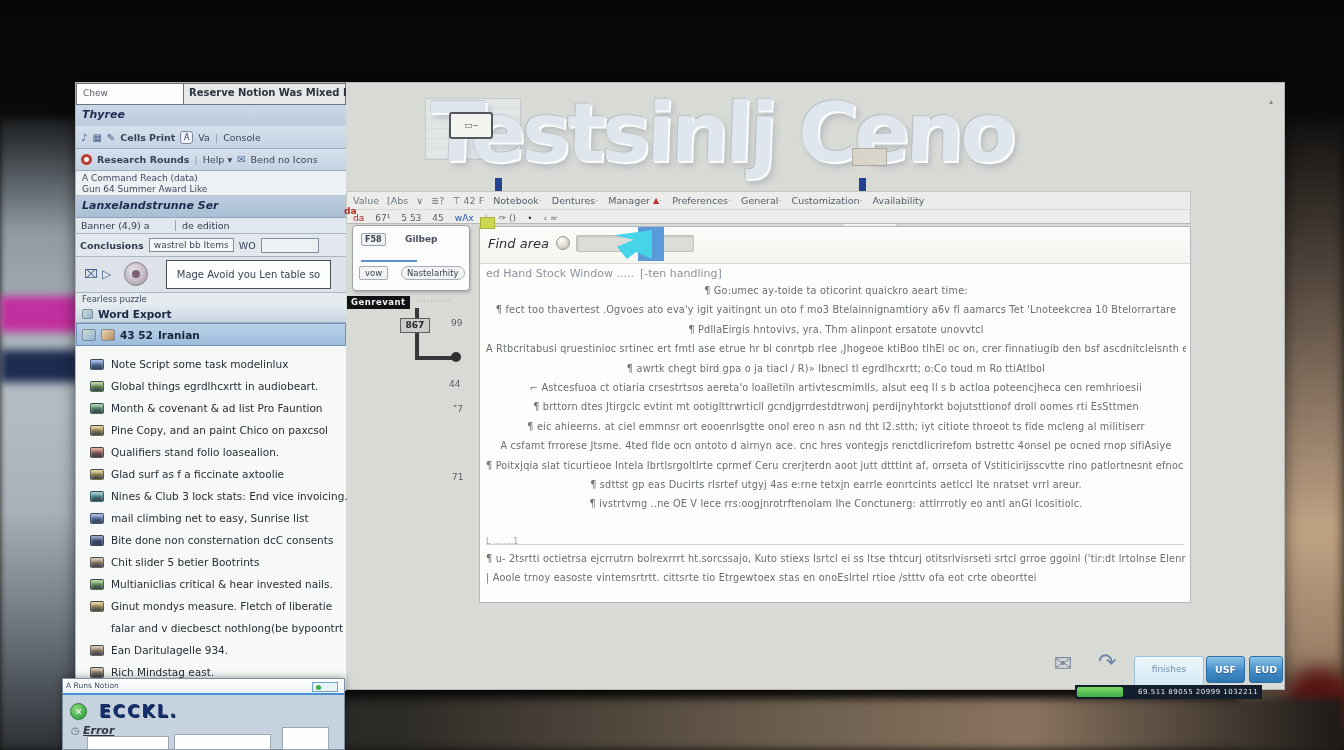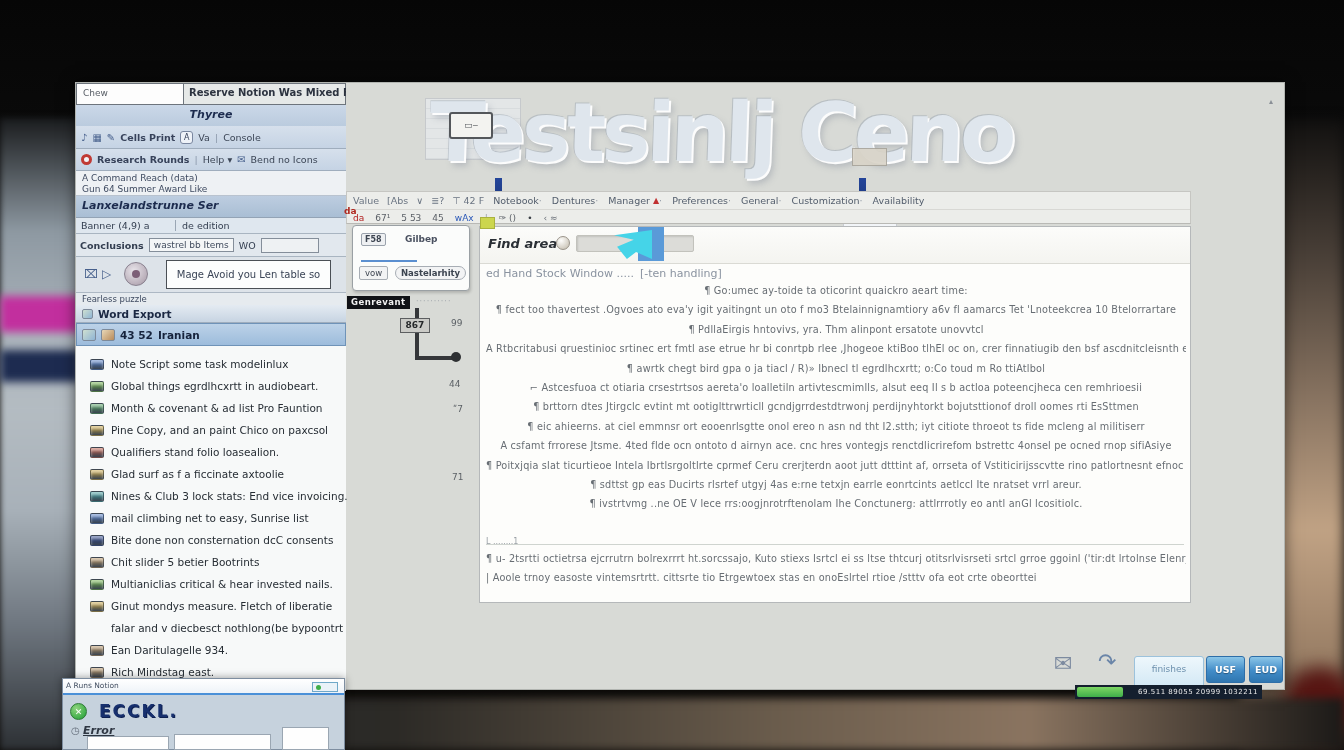--- a/index.html
+++ b/index.html
@@ -109,21 +109,21 @@
     gap:10px;padding:0 6px;font-size:9px;white-space:nowrap;overflow:hidden;}
   .tok{color:#6a7482;}
   .mi{display:inline-flex;align-items:center;gap:3px;color:#525d6c;}
   .mi-pin{color:#c03030;font-size:8px;}
   .mi + .mi:before{content:"·";margin-right:7px;color:#9aa2ac;}
 
   
   .content{left:403px;top:143px;width:712px;height:377px;background:#fdfdfb;border:1px solid #b5b8ba;}
   .findbar{position:absolute;left:0;top:0;width:100%;height:37px;
     background:linear-gradient(180deg,#fcfcfa,#f4f4f0);border-bottom:1px solid #dadad4;}
-  .find-title{position:absolute;left:8px;top:9px;font-size:13px;font-weight:bold;font-style:italic;color:#2a2f35;}
+  .find-title{position:absolute;left:8px;top:9px;font-size:13px;font-weight:normal;font-style:italic;color:#2a2f35;}
   .find-circle{position:absolute;left:76px;top:9px;width:14px;height:14px;border-radius:50%;
     background:radial-gradient(circle at 35% 30%,#fdfdfb,#cfc9bd 75%,#a79f90);border:1px solid #9a948a;}
   .find-field{position:absolute;left:96px;top:8px;width:118px;height:17px;background:#dcdcd8;
     border:1px solid #c2c2bc;border-radius:2px;box-shadow:inset 1px 1px 2px rgba(0,0,0,.12);font-size:9px;color:#777;}
   .cyan-box{position:absolute;left:158px;top:0px;width:26px;height:34px;background:#5a9ad8;}
   .cyan-arrow{position:absolute;left:134px;top:3px;width:38px;height:29px;background:#45d4e8;
     clip-path:polygon(100% 0,100% 100%,58% 76%,34% 100%,8% 58%,52% 34%,0 18%);}
   .corner-chip{left:480px;top:217px;width:15px;height:12px;background:#ccd64e;border:1px solid #aab23e;z-index:4;}
   .subheader{position:absolute;left:0;top:37px;width:100%;height:17px;font-size:11px;color:#8a93a0;}
   .clines{position:absolute;left:6px;top:58px;width:700px;text-align:center;}
@@ -238,21 +238,21 @@
             <span class="tok2" style="color: rgb(106, 112, 120);">‹ ≈</span>
           </span>
       </div>
     </div>
 
     <div class="abs lp">
       <div class="row" style="top:0;height:22px;">
         <div class="cell-l">Chew</div>
         <div class="cell-r">Reserve Notion Was Mixed Form a</div>
       </div>
-      <div class="row band" style="top:22px;height:29px;text-align:center;">Thyree</div>
+      <div class="row band" style="top:22px;height:29px;">Thyree</div>
       <div class="row trow" style="top:43px;height:23px;">
         <span class="tico">♪</span>
         <span class="tico">▦</span>
         <span class="tico">✎</span>
         <span class="tlabel">Cells Print</span>
         <span class="badge">A</span>
         <span>Va</span>
         <span class="tsep">|</span>
         <span>Console</span>
       </div>
@@ -419,21 +419,21 @@
 
     <span class="abs scroll-arrow" style="left:1193px;top:14px;">▴</span>
   </div>
 
   <div class="abs gutter-layer">
     <div class="abs mini-panel">
       <span class="mp-chip" style="left:8px;top:7px;">F58</span>
       <span class="mp-label" style="left:52px;top:8px;font-weight:bold;">Gilbep</span>
       <span class="mp-tabline" style="left:8px;top:34px;"></span>
       <span class="mp-btn" style="left:6px;top:40px;">vow</span>
-      <span class="mp-btn" style="left:42px;top:40px;border-radius:8px;font-weight:bold;">Nastelarhity</span>
+      <span class="mp-btn" style="left:48px;top:40px;border-radius:8px;">Nastelarhity</span>
     </div>
     <span class="abs red-mark" style="left: 344px; top: 206px;">da</span>
     <div class="abs genrevant" style="left: 347px; top: 296px;">Genrevant</div>
     <span class="abs gdots">··········</span>
     <div class="abs conn-v"></div>
     <div class="abs conn-h"></div>
     <div class="abs conn-dot"></div>
     <div class="abs conn-chip">867</div>
     <span>
       

